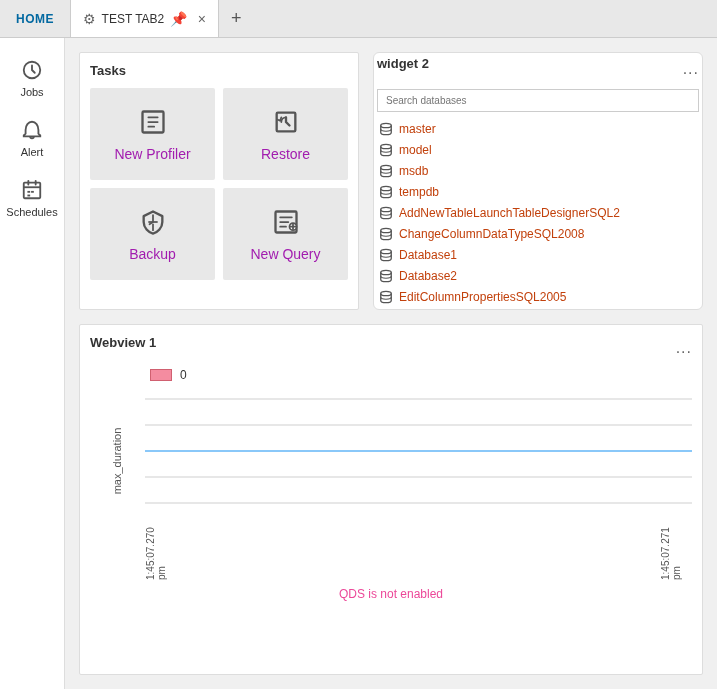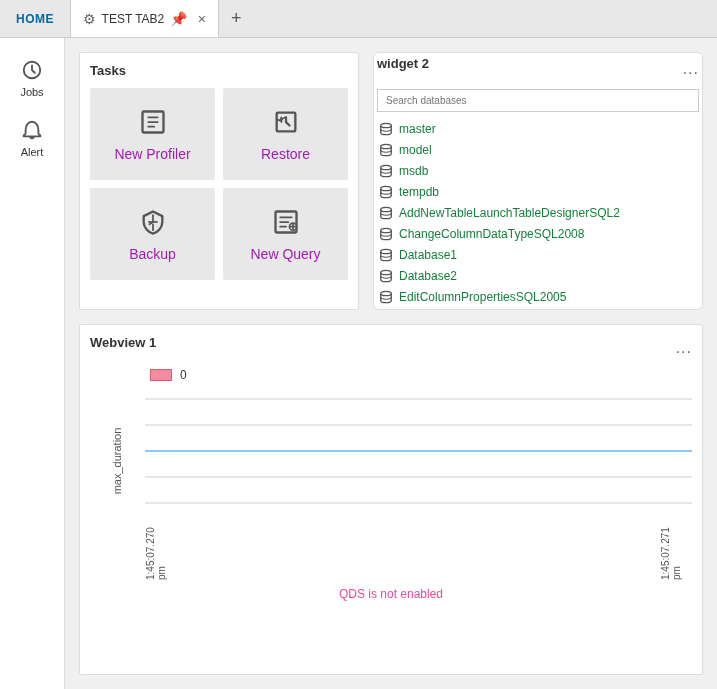--- a/index.html
+++ b/index.html
@@ -208,21 +208,21 @@
     .db-list {
       display: flex;
       flex-direction: column;
       gap: 3px;
     }
     .db-item {
       display: flex;
       align-items: center;
       gap: 6px;
       font-size: 12px;
-      color: #15803d;
+      color: #c2410c;
       padding: 2px 2px;
     }
     .db-icon {
       width: 14px;
       height: 14px;
       display: flex;
       align-items: center;
       justify-content: center;
       flex-shrink: 0;
     }
@@ -274,20 +274,33 @@
     <div class="sidebar-item">
       <div class="sidebar-icon">
         <svg viewBox="0 0 24 24" xmlns="http://www.w3.org/2000/svg">
           <path d="M12 3C8 3 5 7 5 12v4l-2 2v1h18v-1l-2-2v-4c0-5-3-9-7-9z" fill="none" stroke="#555" stroke-width="2"></path>
           <path d="M10 19a2 2 0 004 0" fill="none" stroke="#555" stroke-width="2"></path>
         </svg>
       </div>
       <span class="sidebar-label">Alert</span>
     </div>
 
+    <div class="sidebar-item">
+      <div class="sidebar-icon">
+        <svg viewBox="0 0 24 24" xmlns="http://www.w3.org/2000/svg">
+          <rect x="3" y="4" width="18" height="17" rx="1" fill="none" stroke="#555" stroke-width="2"></rect>
+          <path d="M3 9h18" fill="none" stroke="#555" stroke-width="2"></path>
+          <path d="M8 2v4M16 2v4" fill="none" stroke="#555" stroke-width="2" stroke-linecap="round"></path>
+          <rect x="7" y="13" width="3" height="2" fill="#555"></rect>
+          <rect x="11" y="13" width="3" height="2" fill="#555"></rect>
+          <rect x="7" y="17" width="3" height="2" fill="#555"></rect>
+        </svg>
+      </div>
+      <span class="sidebar-label">Schedules</span>
+    </div>
   </div>
 
   <div class="content-area">
 
     <div class="top-row">
 
       <div class="tasks-panel">
         <div class="panel-title">Tasks</div>
         <div class="tasks-grid">
 

